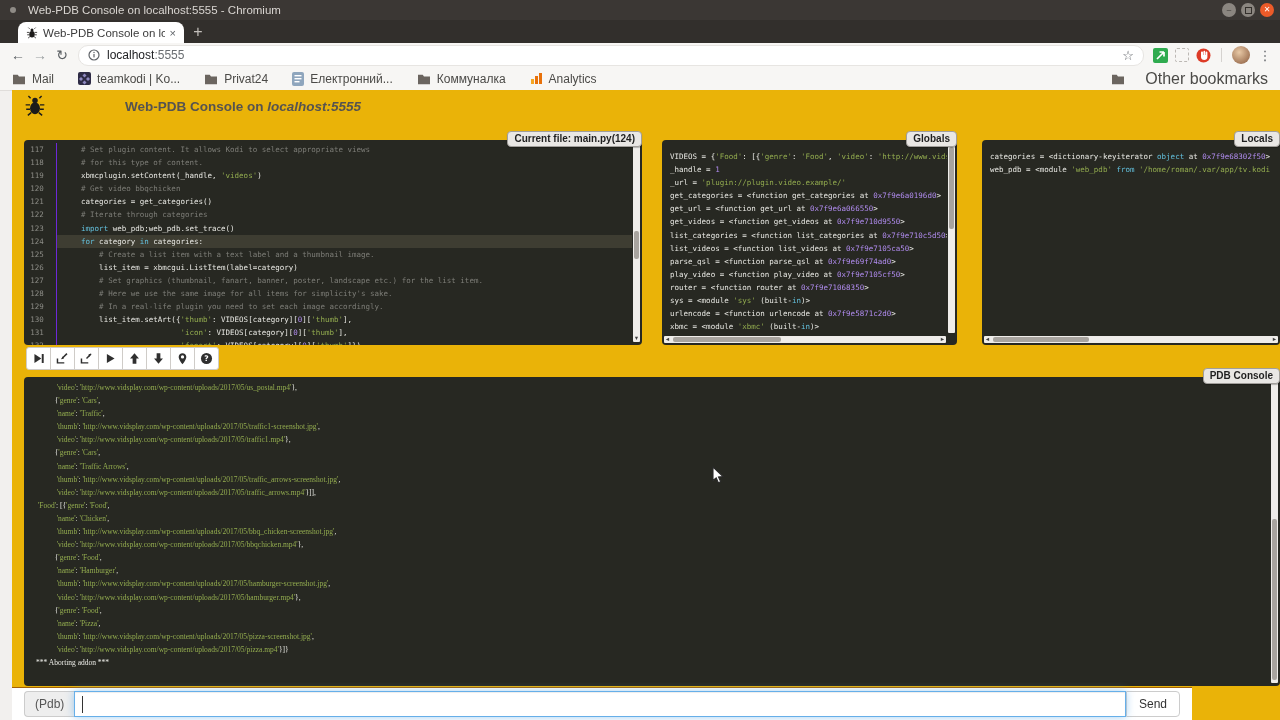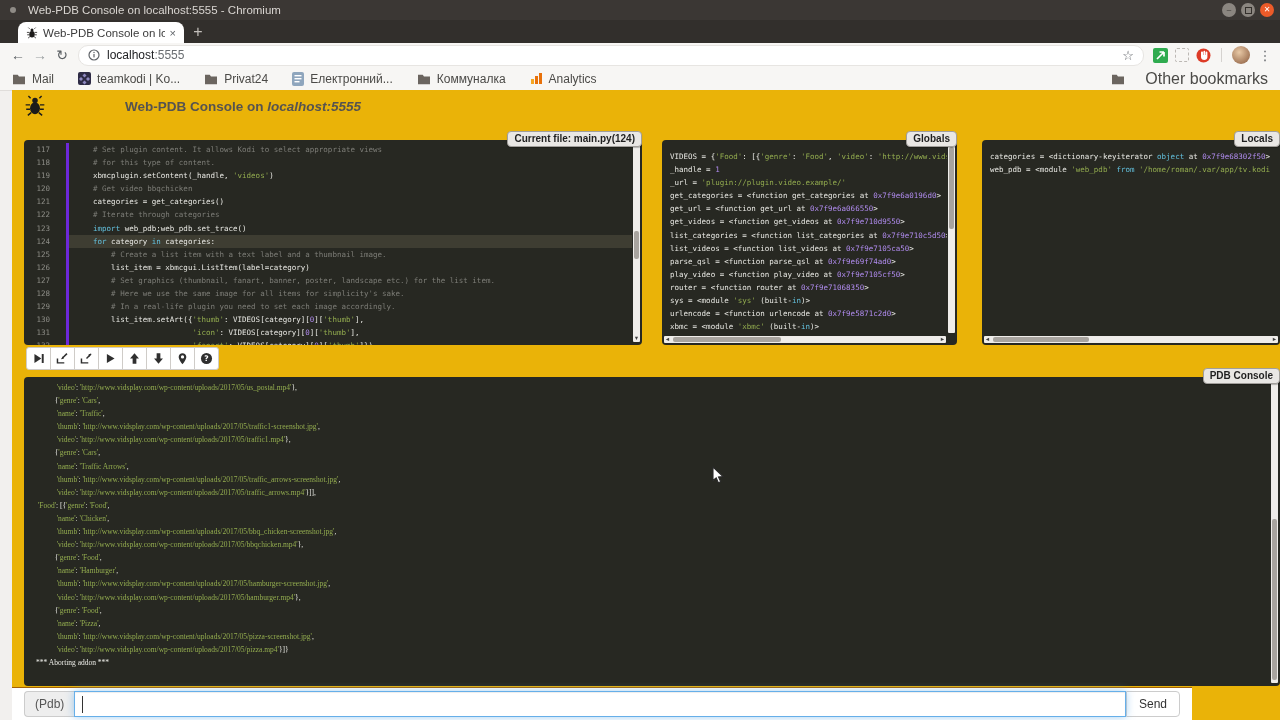--- a/index.html
+++ b/index.html
@@ -55,21 +55,21 @@
         font-size:10px;font-weight:bold;padding:1px 6px 2px;border-radius:4px;box-shadow:0 1px 1px rgba(0,0,0,.25);
         white-space:nowrap;z-index:3}
 
   #codePanel{left:12px;top:50px;width:618px;height:205px}
   #globalsPanel{left:650px;top:50px;width:295px;height:205px}
   #localsPanel{left:970px;top:50px;width:298px;height:205px}
   #consolePanel{left:12px;top:287px;width:1256px;height:309px}
 
   .code-body{position:absolute;top:3px;left:0;right:10px;bottom:0;overflow:hidden}
   .crow{display:flex;height:13.1px;line-height:13.1px;font-size:7.5px;white-space:pre;font-family:"DejaVu Sans Mono",monospace}
-  .cno{flex:0 0 26px;text-align:right;padding-right:16px;color:#8c8c86;border-right:3px solid #6d28d9}
+  .cno{flex:0 0 26px;text-align:center;padding-right:6px;color:#8c8c86;border-right:1px solid #6d28d9}
   .ccode{flex:1;overflow:hidden;padding-left:6px}
   .crow.current .ccode{background:#3e3d32}
 
   .vars-body{position:absolute;top:10px;left:8px;right:10px;bottom:10px;overflow:hidden}
   .vline{font-size:7.5px;line-height:13.1px;white-space:pre;overflow:hidden;font-family:"DejaVu Sans Mono",monospace}
 
   .console-body{position:absolute;top:4px;left:12px;right:12px;bottom:4px;overflow:hidden}
   .oline{font-size:7.5px;line-height:13.1px;white-space:pre;overflow:hidden;font-family:Liberation Serif, serif}
 
   .t-pl{color:#e9e9e4}.t-cm{color:#7e7e78}.t-st{color:#93ac4f}.t-kw{color:#63c0dd}.t-nu{color:#b18cf0}

